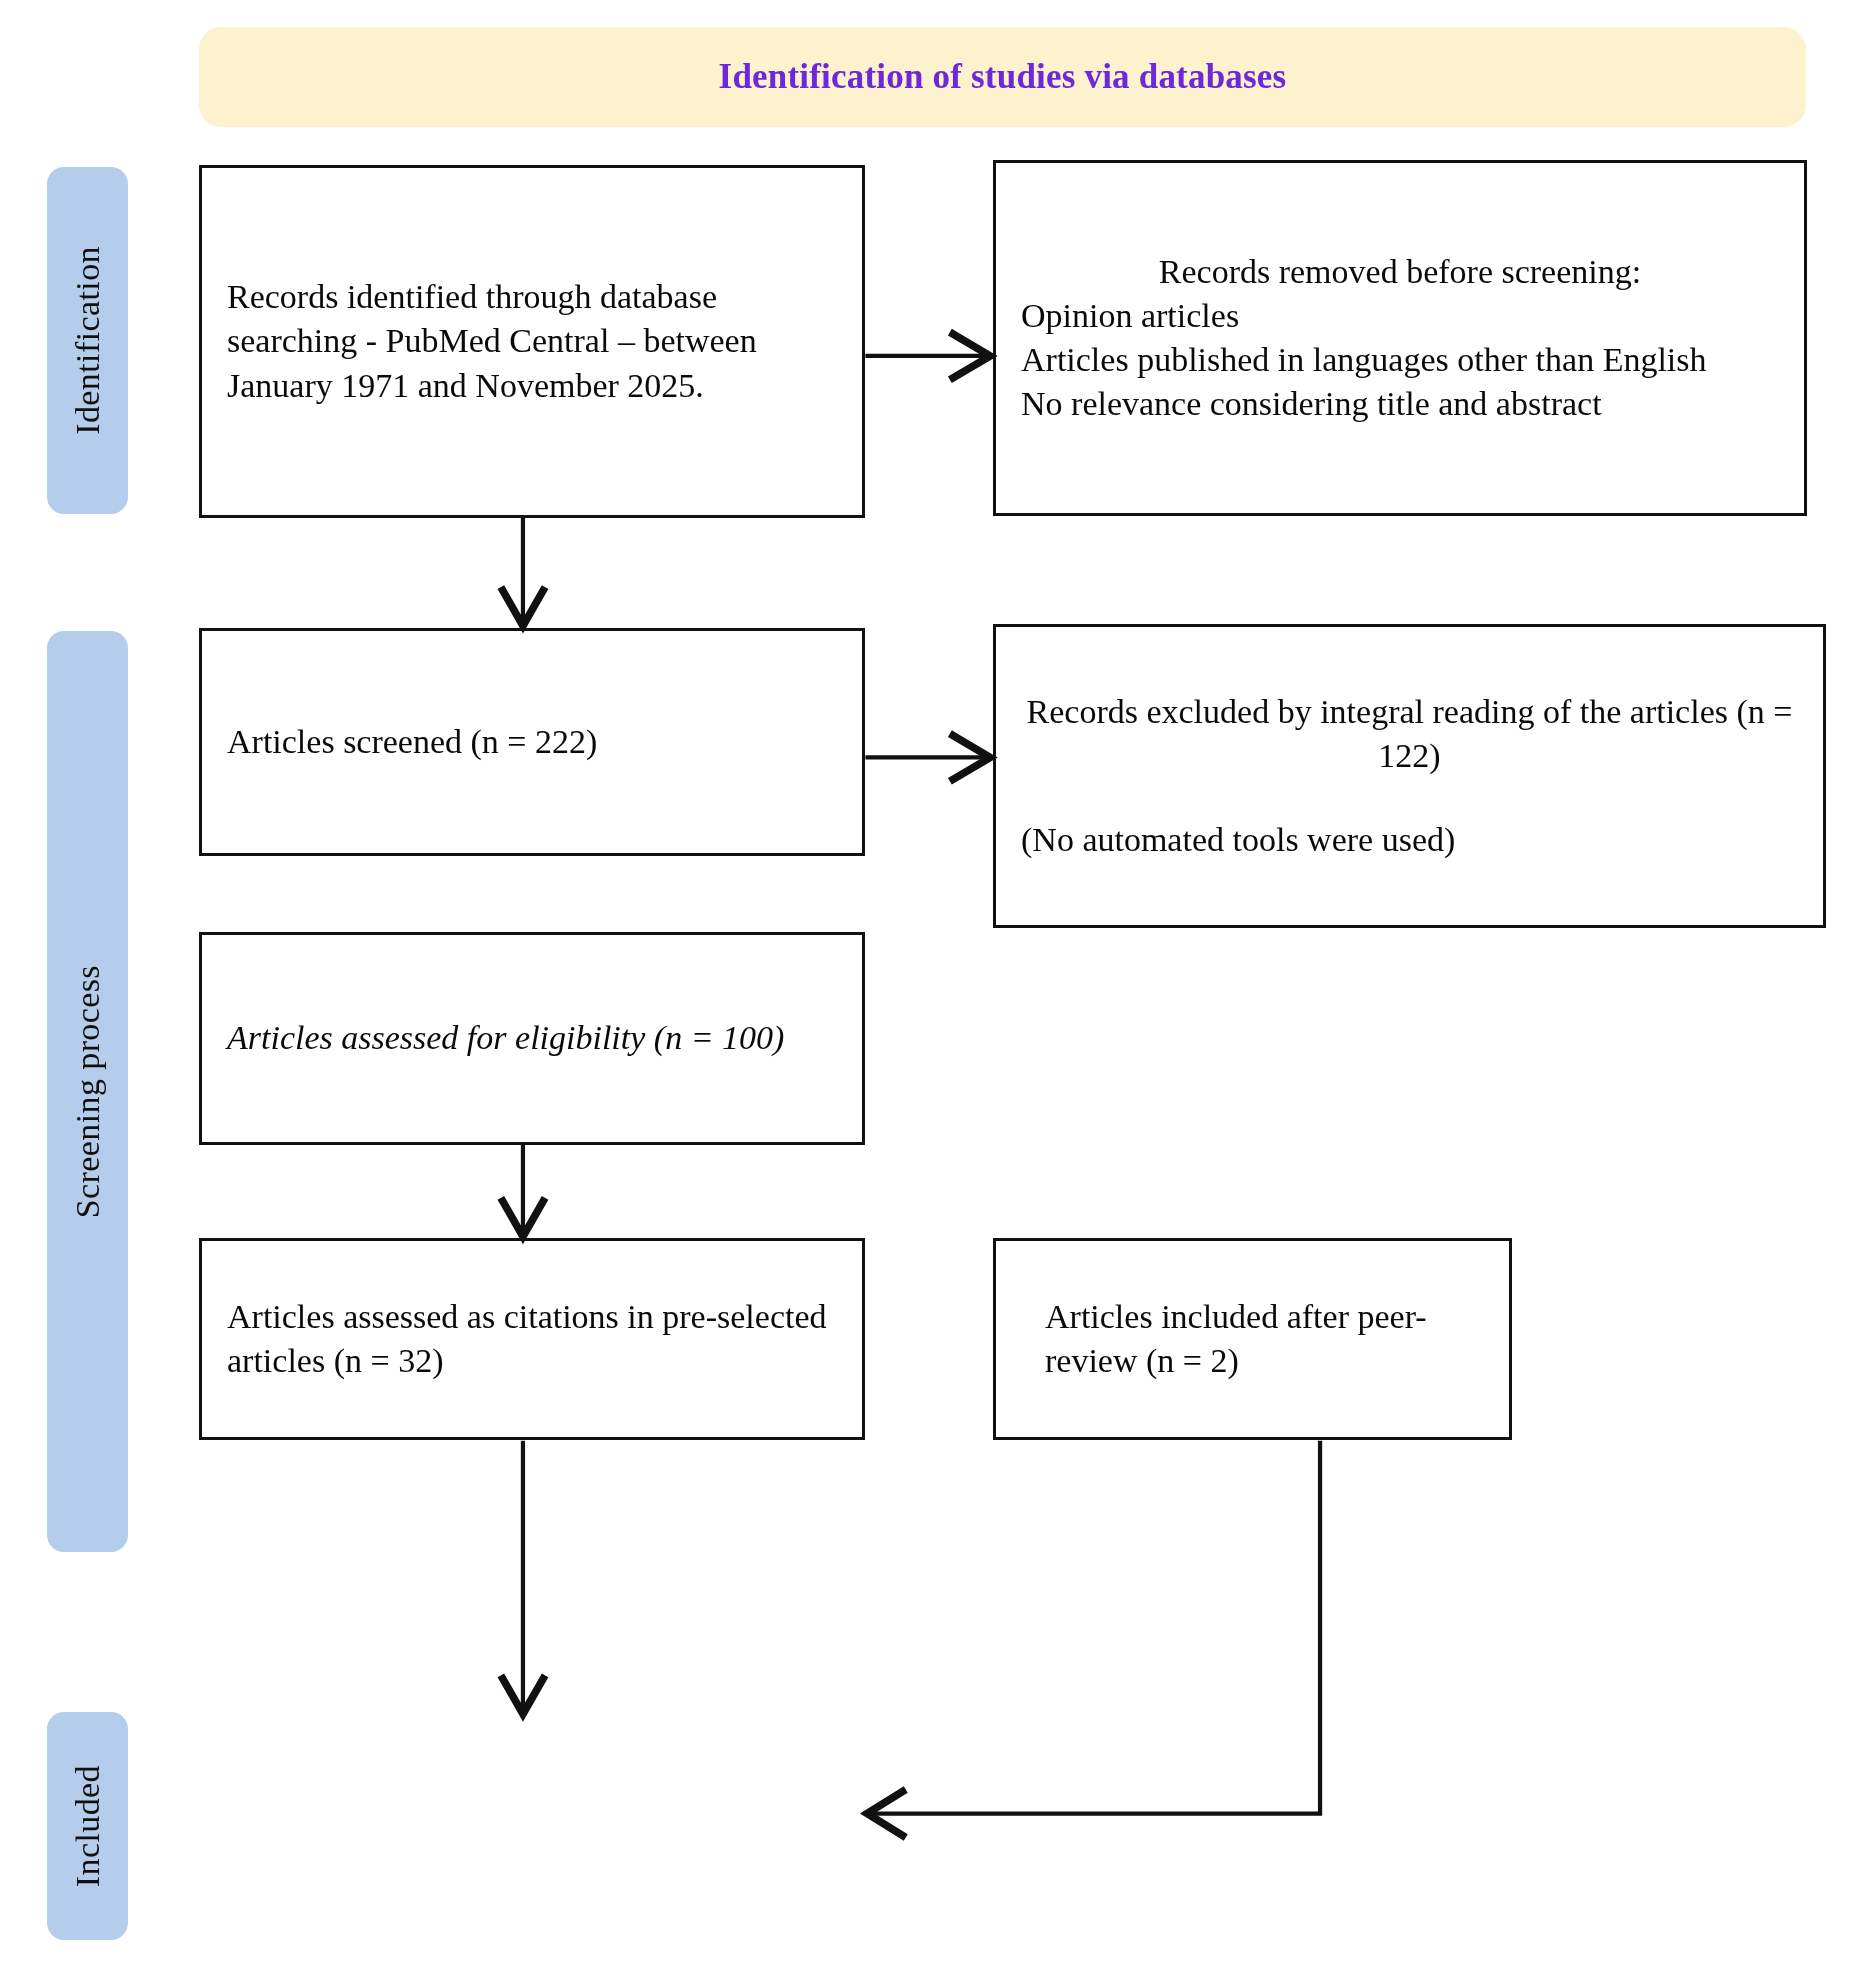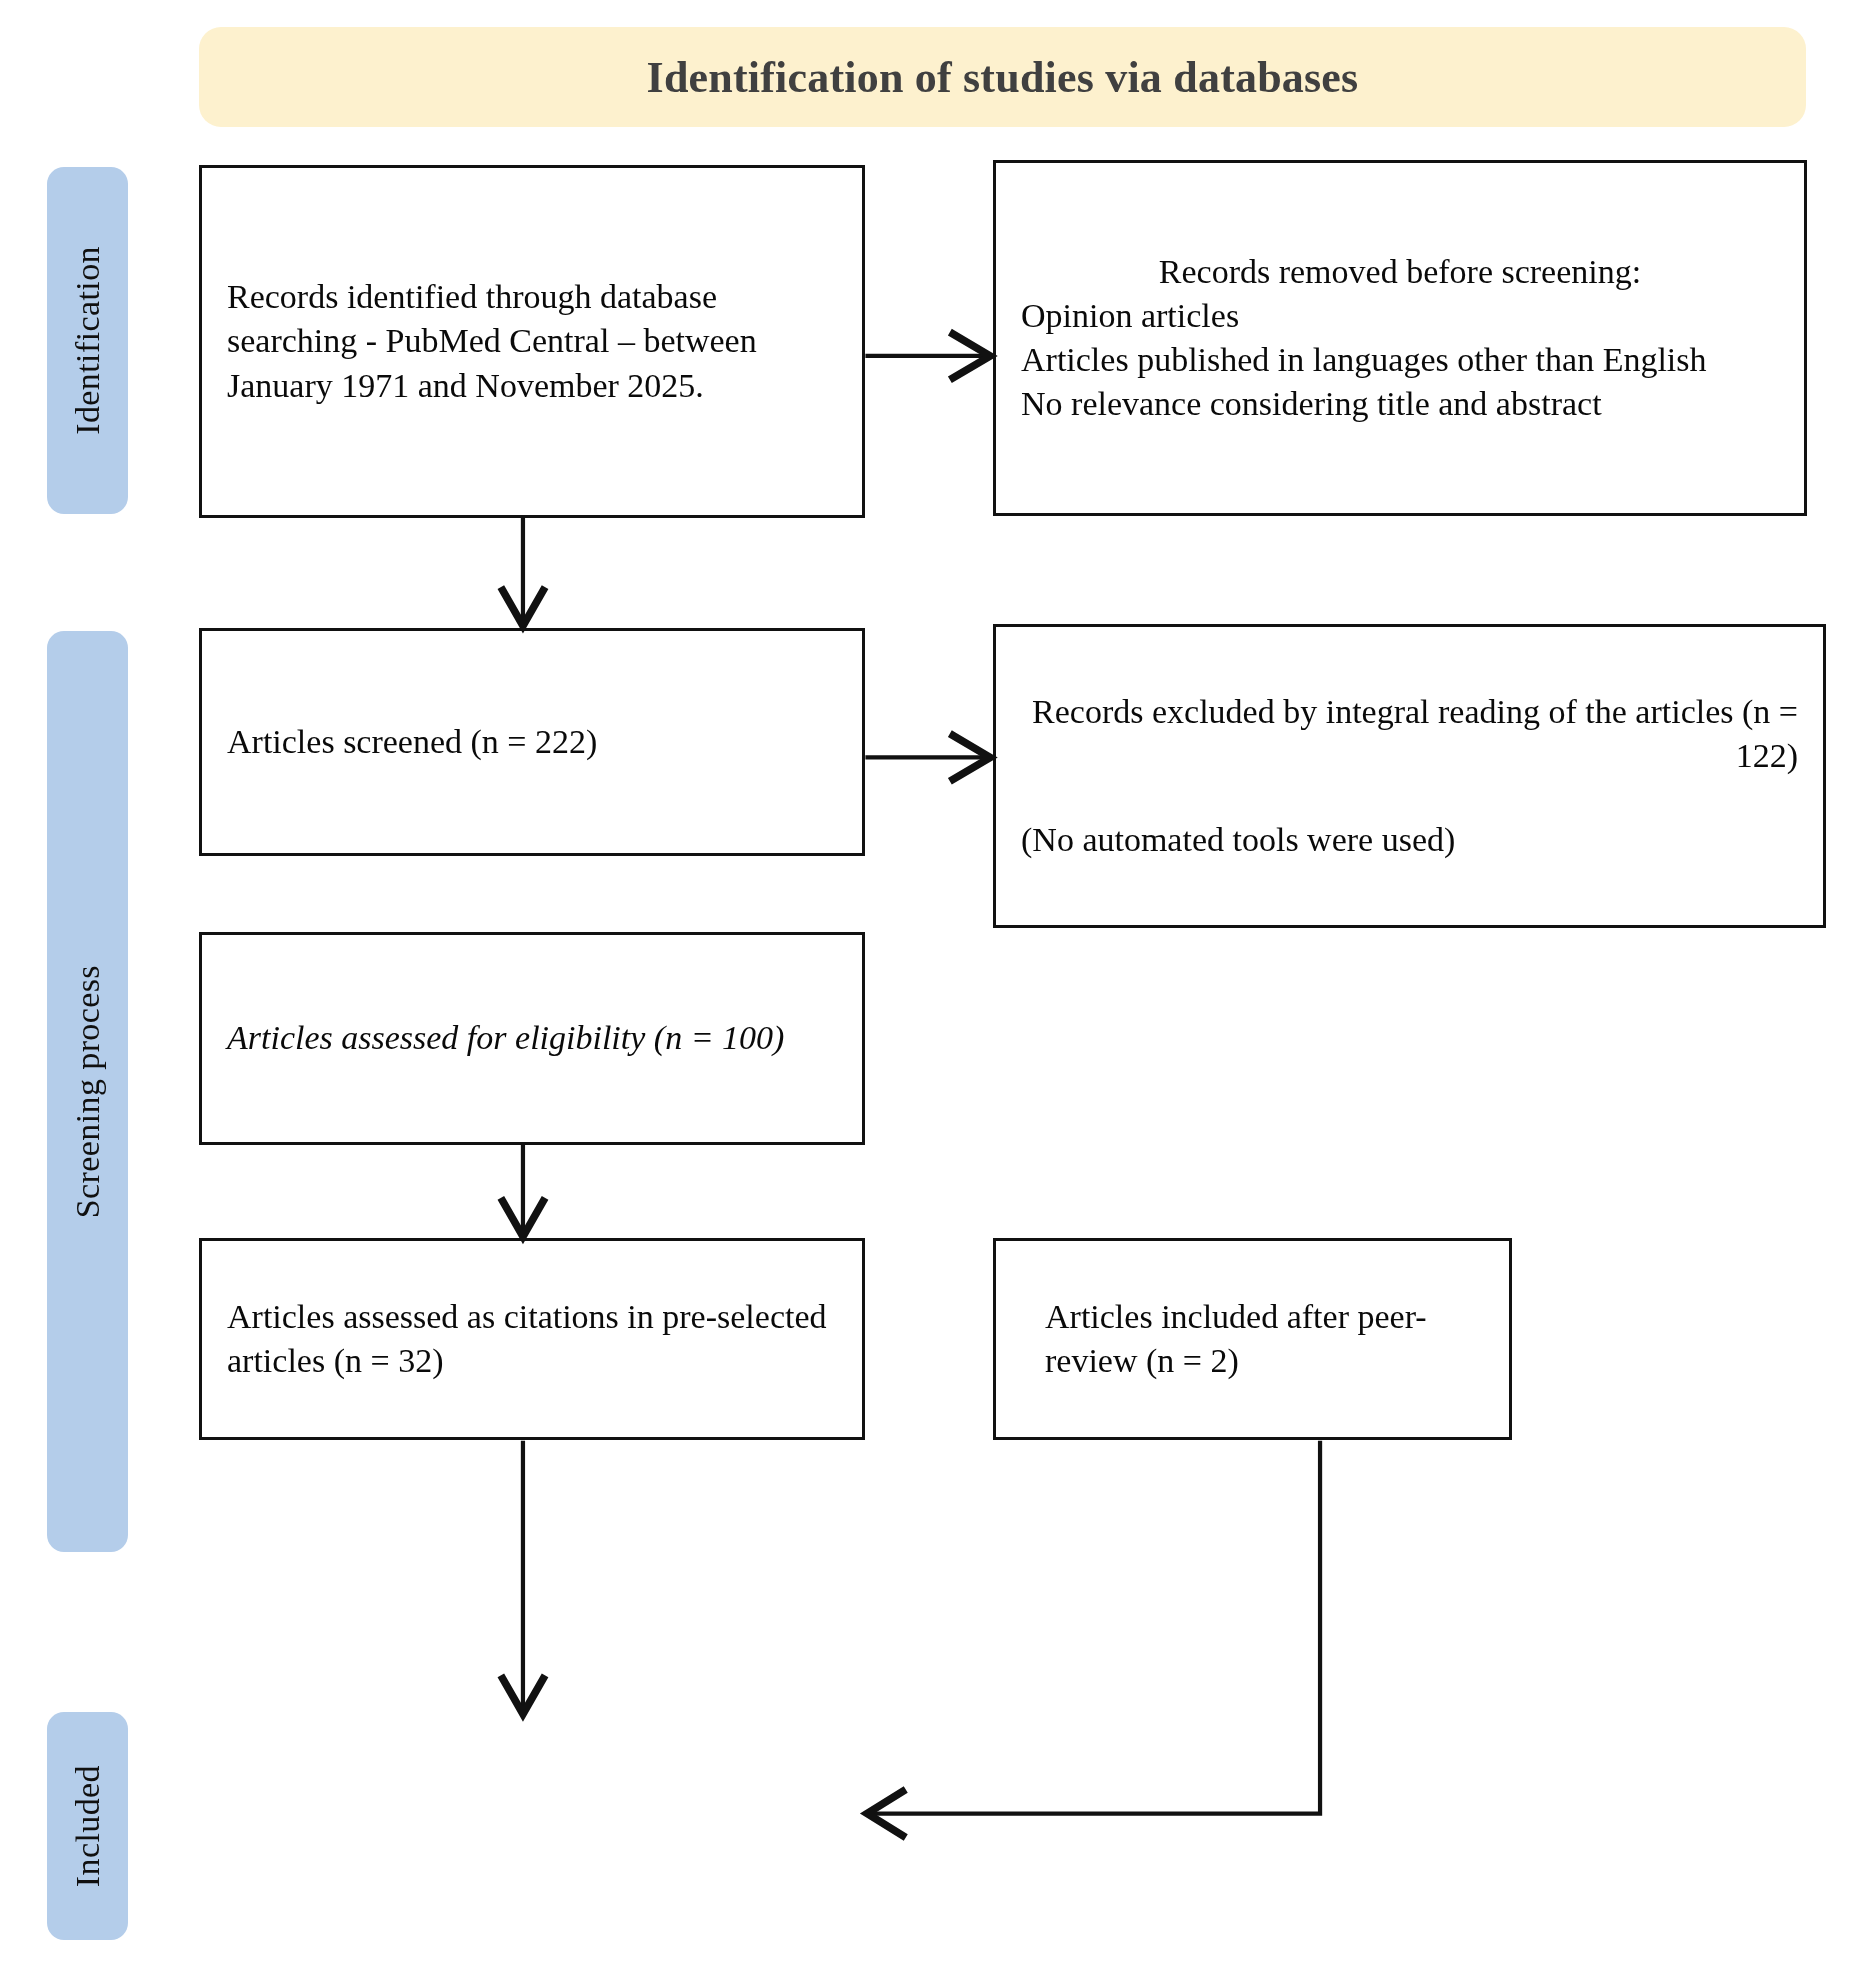--- a/index.html
+++ b/index.html
@@ -23,23 +23,23 @@
     top: 27px;
     width: 1607px;
     height: 100px;
     background: #FDF1CE;
     border-radius: 22px;
     display: flex;
     align-items: center;
     justify-content: center;
   }
   .banner-title {
-    font-size: 44px;
+    font-size: 35px;
     font-weight: bold;
-    color: #404040;
+    color: #6d28d9;
     letter-spacing: 0.2px;
     text-align: center;
     white-space: nowrap;
   }
   
   .stage-label {
     position: absolute;
     background: #B4CDEA;
     border-radius: 17px;
     display: flex;
@@ -127,21 +127,21 @@
       <span class="center-line" style="text-align:left">No relevance considering title and abstract</span>
     </div>
   </div>
 
   <div class="fbox" id="box-screened">
     <div class="btext">Articles screened (n = 222)</div>
   </div>
 
   <div class="fbox" id="box-excluded">
     <div class="btext">
-      <span style="display:block;text-align:right">Records excluded by integral reading of the articles (n = 122)</span>
+      <span style="display:block;text-align:center">Records excluded by integral reading of the articles (n = 122)</span>
       <span class="spacer-line"></span>
       <span class="center-line">(No automated tools were used)</span>
     </div>
   </div>
 
   <div class="fbox" id="box-eligible">
     <div class="btext justify">Articles assessed for eligibility (n = 100)</div>
   </div>
 
   <div class="fbox" id="box-citations">

